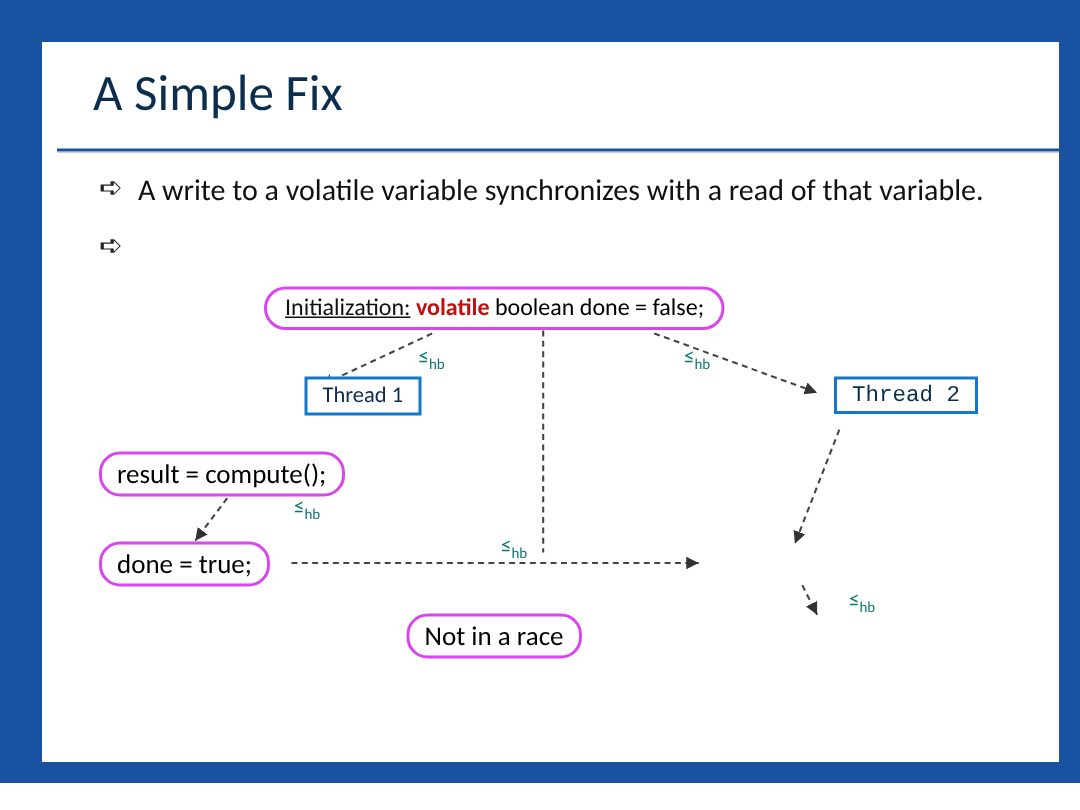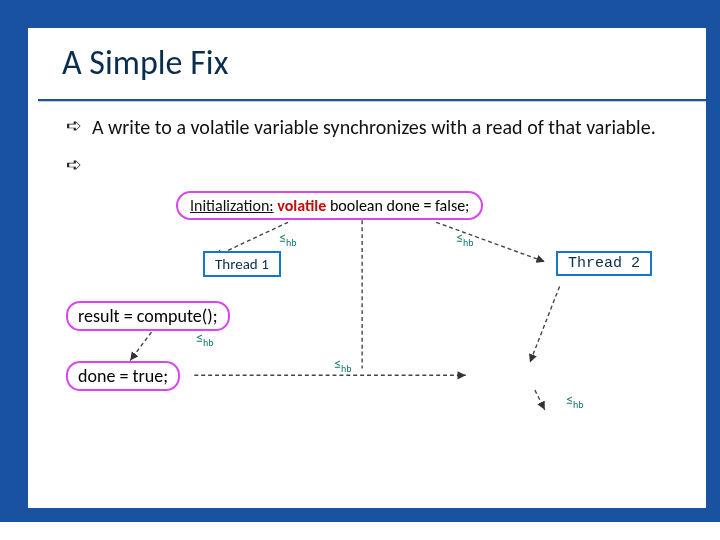--- a/index.html
+++ b/index.html
@@ -135,15 +135,16 @@
       <div class="badge" style="left:490px; top:60px;font-family:Liberation Mono, monospace;">Thread 2</div>
 
       <div class="chip small" style="left:0px; top:110px;">result = compute();</div>
       <div class="hb" style="left:130px; top:138px;"><span>≤</span><sub>hb</sub></div>
       <div class="chip small" style="left:0px; top:170px;">done = true;</div>
 
       <div class="hb" style="left:268px; top:164px;"><span>≤</span><sub>hb</sub></div>
 
       <div class="hb" style="left:500px; top:200px;"><span>≤</span><sub>hb</sub></div>
 
+      <div class="chip small" style="left:205px; top:218px;">Not in a race</div>
     </div>
   </div>
 </div>
 
 </body></html>

